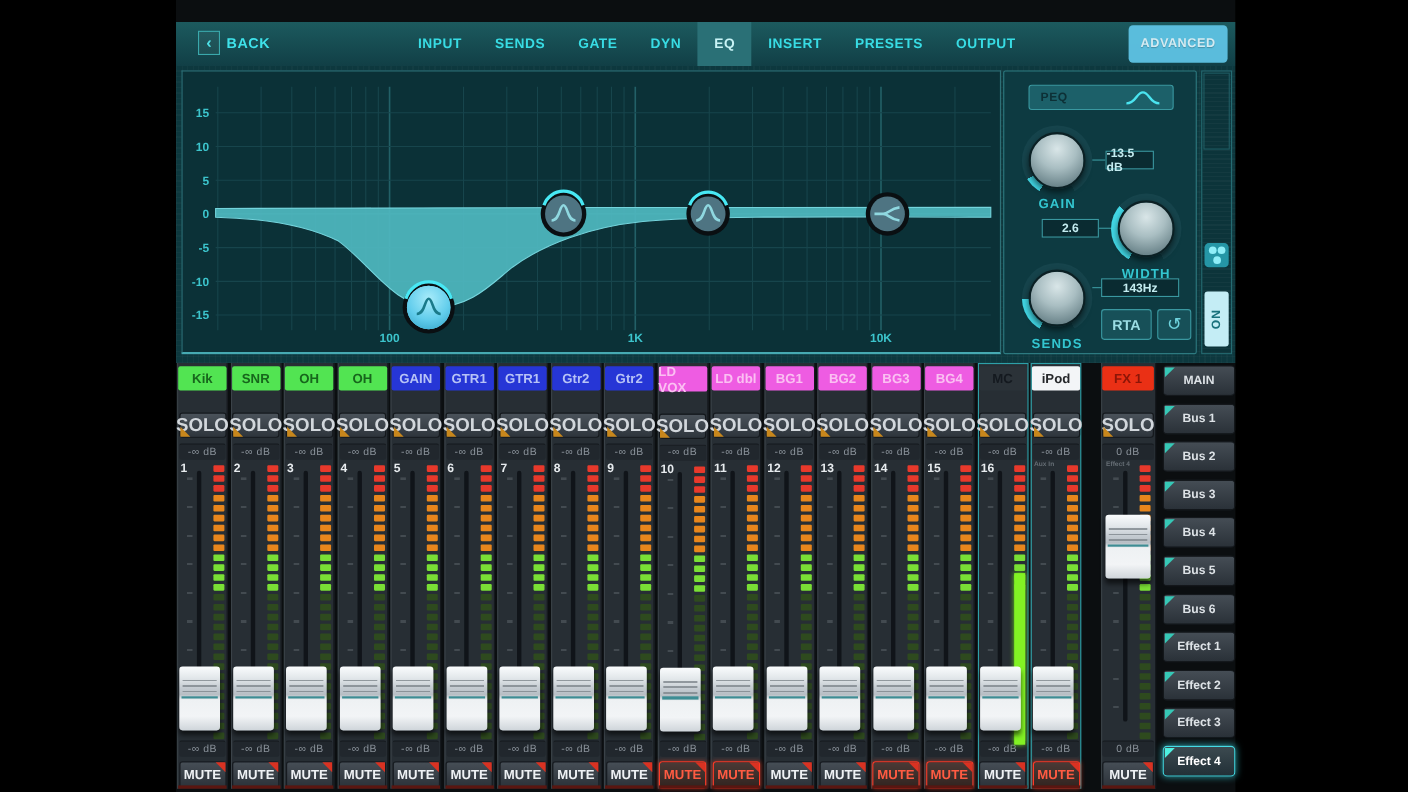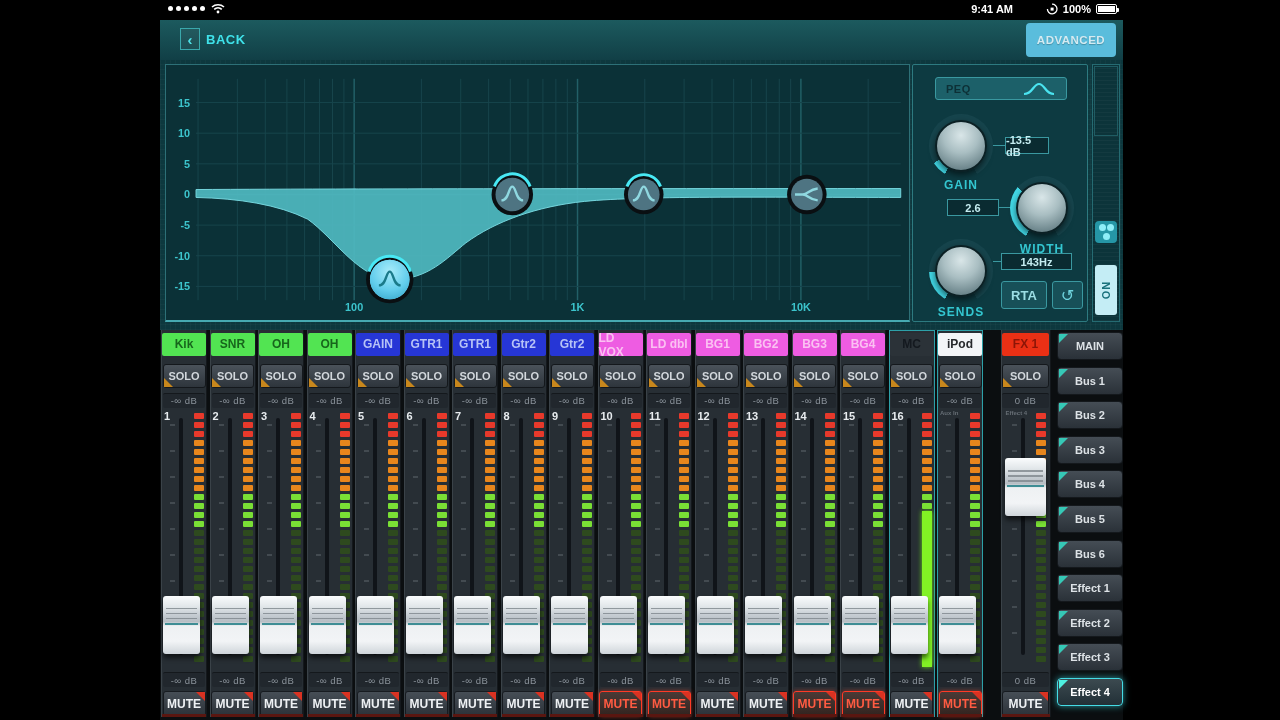--- a/index.html
+++ b/index.html
@@ -89,23 +89,23 @@
   .strip.outlined { outline:1px solid #2da0a8; outline-offset:-1px; }
   .strip.fx { width:50px; margin-left:15px; }
   .chan-label { margin-top:3px; width:44px; height:23px; border-radius:2px; display:flex; align-items:center;
                 justify-content:center; font-weight:bold; font-size:12px; cursor:pointer; }
   .lbl-green { background:#52e452; color:#17661c; }
   .lbl-blue  { background:#2636d6; color:#b7c3f6; }
   .lbl-pink  { background:#ee5ce2; color:#fbc0f2; }
   .lbl-dark  { background:#2b3238; color:#14191f; }
   .lbl-white { background:#f3f5f7; color:#26282b; }
   .lbl-red   { background:#ea3015; color:#8c1507; }
-  .solo-btn { position:relative; margin-top:8px; width:43px; height:24px; border-radius:3px;
+  .solo-btn { position:relative; margin-top:20px; width:43px; height:24px; border-radius:3px;
               background:linear-gradient(#4a525a,#2e353c); border:1px solid #14181c; color:#d2d7dc;
-              font-weight:bold; font-size:11px; display:flex; align-items:center; justify-content:center;
+              font-weight:bold; font-size:17px; display:flex; align-items:center; justify-content:center;
               cursor:pointer; }
   .tri-bl { position:absolute; bottom:0; left:0; width:0; height:0;
             border-bottom:9px solid #c8871c; border-right:9px solid transparent; }
   .tri-tr { position:absolute; top:0; right:0; width:0; height:0;
             border-top:9px solid #d93222; border-left:9px solid transparent; }
   .tri-tl { position:absolute; top:1px; left:1px; width:0; height:0;
             border-top:9px solid #36c8b6; border-right:9px solid transparent; }
   .vbox { margin-top:5px; width:42px; height:15px; background:#21272d; border-radius:2px;
           border-top:1px solid #14181c; color:#8b939b; font-size:9.5px; display:flex; align-items:center;
           justify-content:center; letter-spacing:.5px; }
@@ -142,52 +142,36 @@
              align-items:center; justify-content:center; cursor:pointer; }
   .bus-btn.active { border:1px solid #45dce6; box-shadow:0 0 7px rgba(60,220,230,.65); color:#fff;
                     background:linear-gradient(#3c4a50,#223037); }
 </style>
 </head>
 <body>
 
 <div class="stage">
 <div class="content">
 
-  <div class="statusbar">
-    <div class="sb-left">
-      <i class="dot"></i>
-          <i class="dot"></i>
-          <i class="dot"></i>
-          <i class="dot"></i>
-          <i class="dot"></i>
-      <svg width="14" height="11" viewBox="0 0 14 11" style="margin-left:3px">
-        <path d="M1 4 A9 9 0 0 1 13 4" stroke="#fff" stroke-width="1.6" fill="none"></path>
-        <path d="M3.2 6.4 A5.6 5.6 0 0 1 10.8 6.4" stroke="#fff" stroke-width="1.6" fill="none"></path>
-        <circle cx="7" cy="9" r="1.4" fill="#fff"></circle>
-      </svg>
-    </div>
-    <div class="sb-time">9:41 AM</div>
-    <div class="sb-right">
-      <svg width="12" height="12" viewBox="0 0 12 12">
-        <path d="M6 1.2 A4.8 4.8 0 1 1 1.4 6" stroke="#fff" stroke-width="1.3" fill="none"></path>
-        <rect x="4.6" y="4.6" width="3" height="3" fill="#fff"></rect>
-      </svg>
-      <span class="sb-pct">100%</span>
-      <span class="battery">
-            <i class="fill"></i>
-            <i class="nub"></i>
-          </span>
-    </div>
-  </div>
 
   <div class="navbar">
     <div class="back">
       <span class="back-box">‹</span>
       <span class="back-label">BACK</span>
     </div>
+    <div class="tabs" id="tabs">
+          <div class="tab">INPUT</div>
+          <div class="tab">SENDS</div>
+          <div class="tab">GATE</div>
+          <div class="tab">DYN</div>
+          <div class="tab active">EQ</div>
+          <div class="tab">INSERT</div>
+          <div class="tab">PRESETS</div>
+          <div class="tab">OUTPUT</div>
+        </div>
     <div class="advanced">ADVANCED</div>
   </div>
 
   <div class="eq-section">
     <svg class="eq-graph" id="eqsvg" viewBox="0 0 745 258">
           <line x1="29.032779020059763" y1="14" x2="29.032779020059763" y2="238" stroke="#17454c" stroke-width="1"></line>
           <line x1="68.82940356664369" y1="14" x2="68.82940356664369" y2="238" stroke="#17454c" stroke-width="1"></line>
           <line x1="97.0655580401195" y1="14" x2="97.0655580401195" y2="238" stroke="#17454c" stroke-width="1"></line>
           <line x1="118.96722097994025" y1="14" x2="118.96722097994025" y2="238" stroke="#17454c" stroke-width="1"></line>
           <line x1="136.86218258670345" y1="14" x2="136.86218258670345" y2="238" stroke="#17454c" stroke-width="1"></line>

